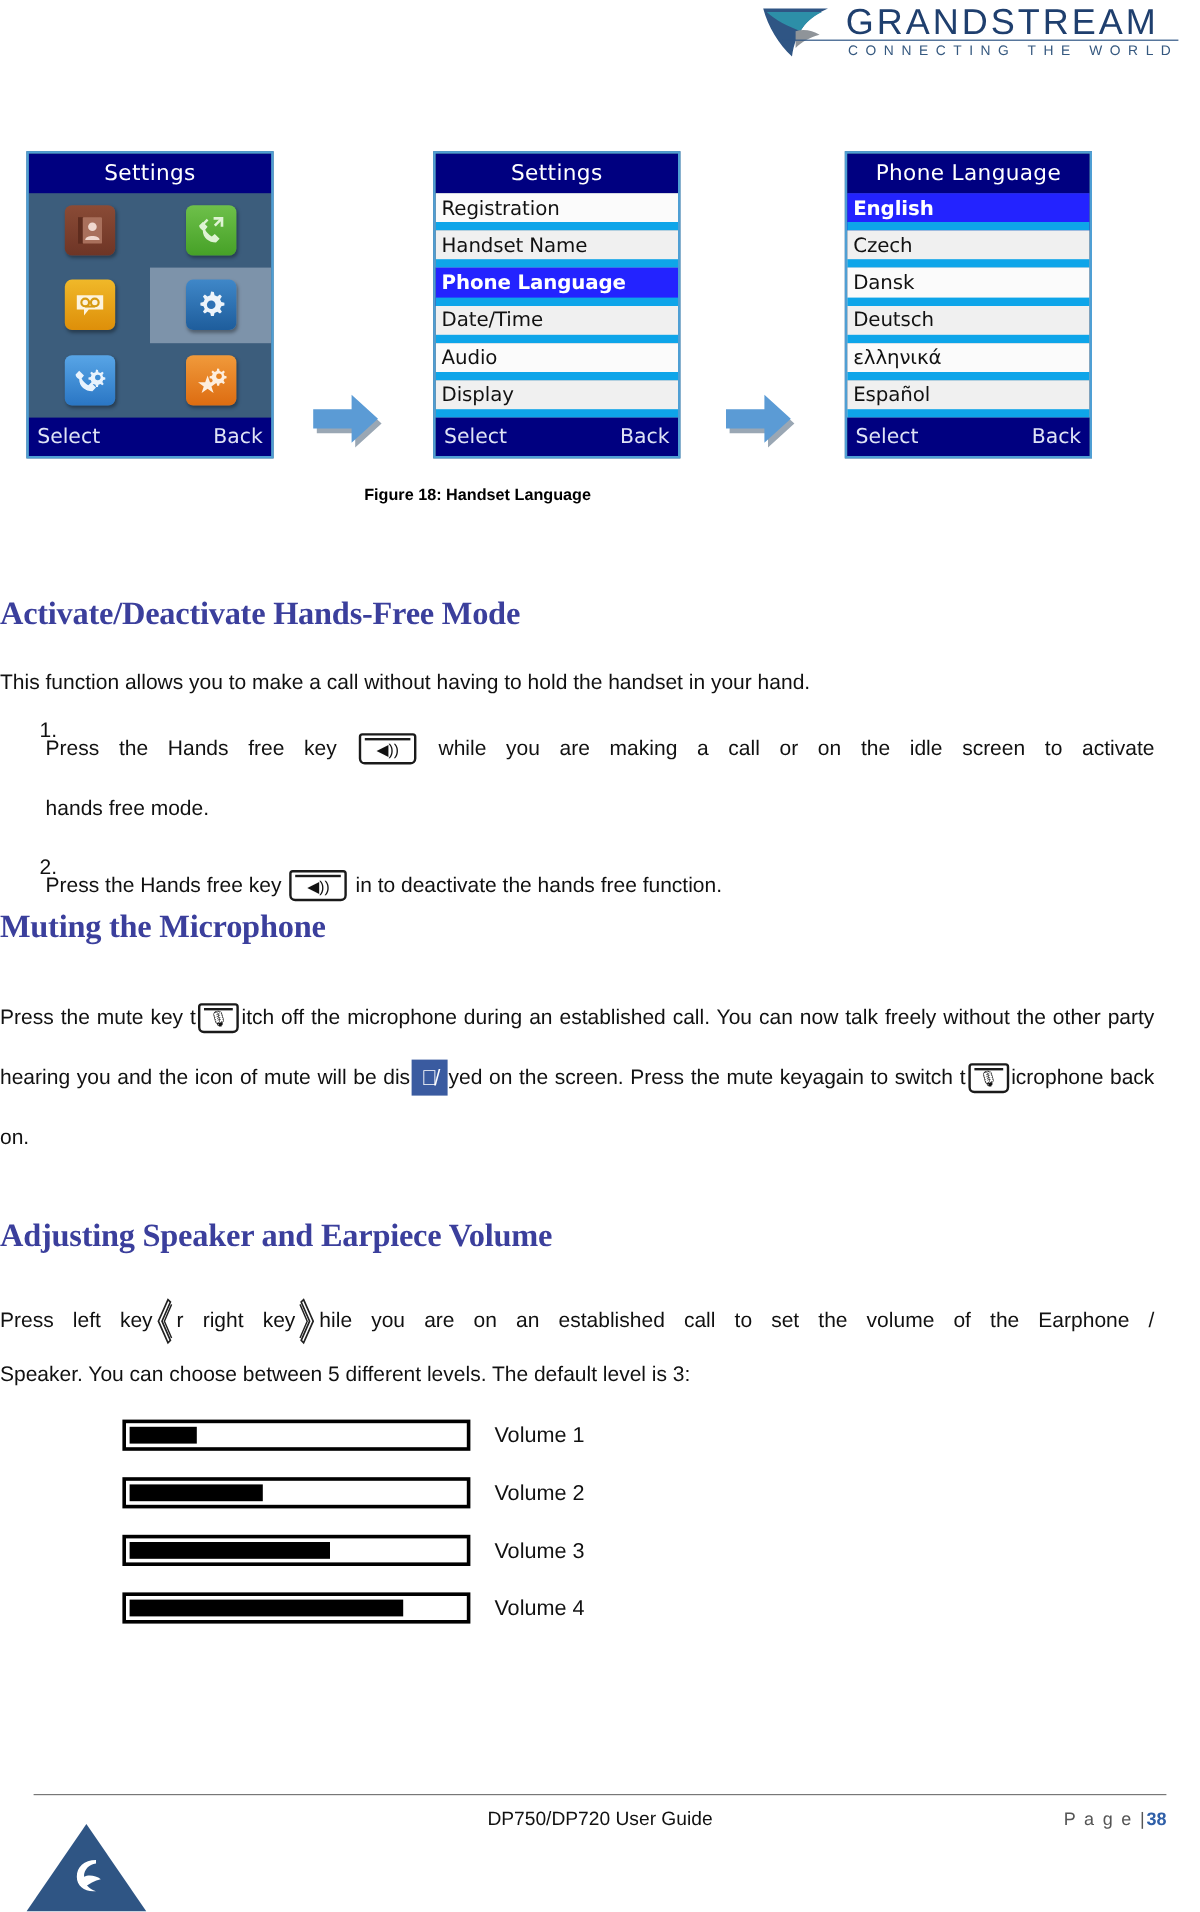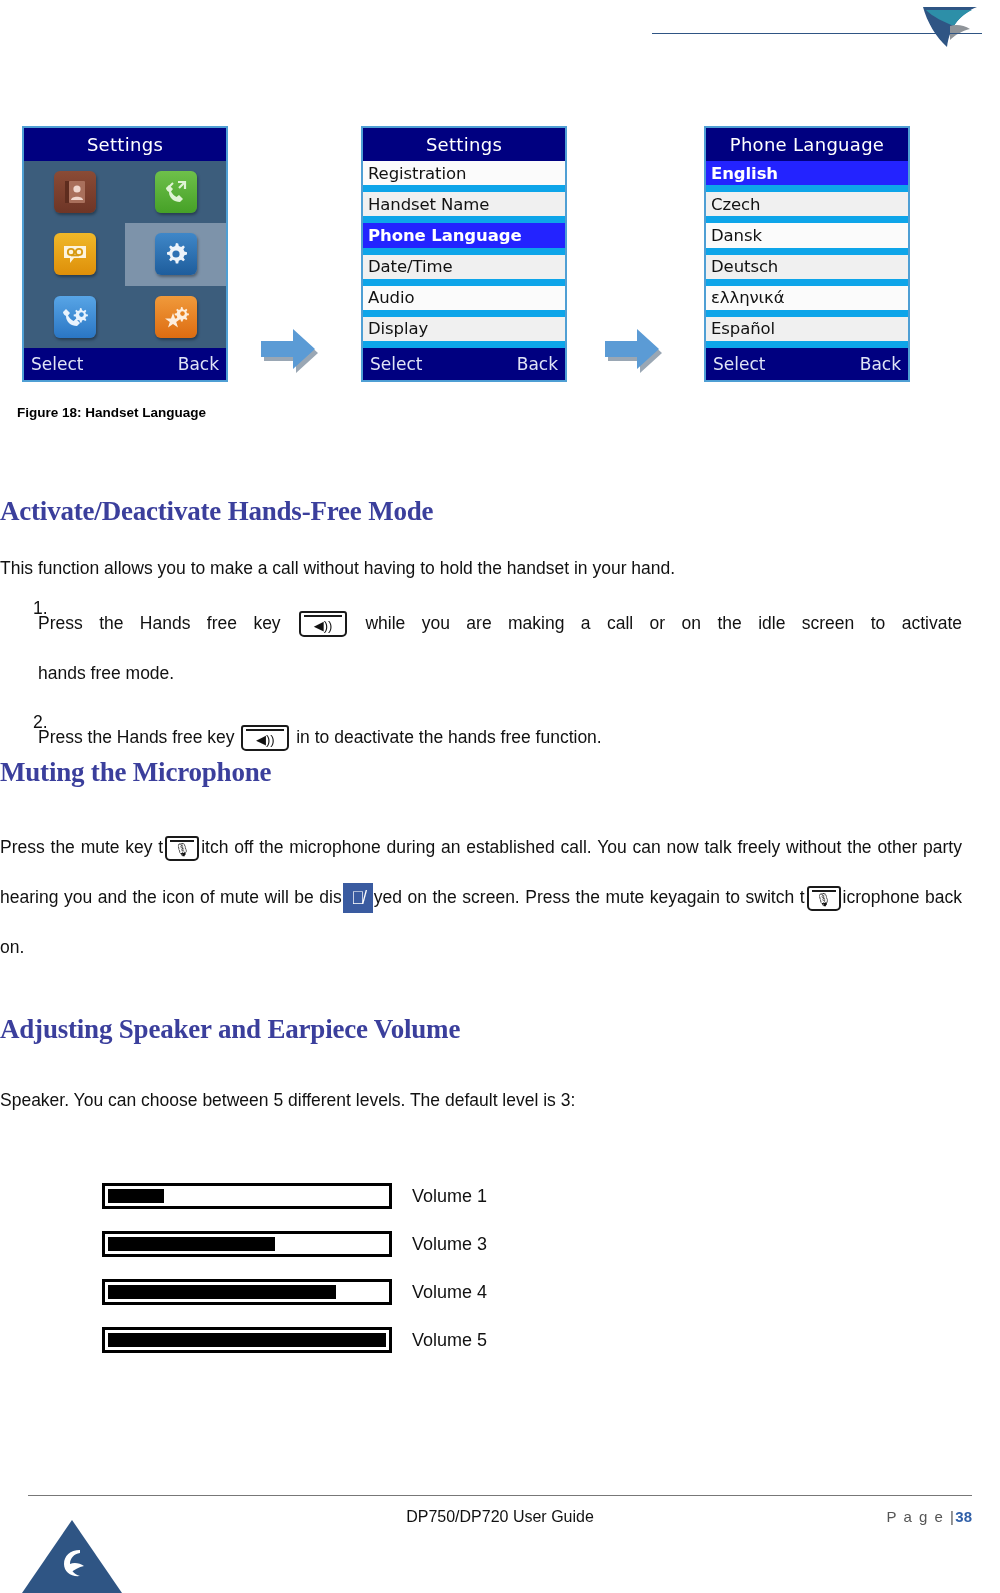--- a/index.html
+++ b/index.html
@@ -166,25 +166,25 @@
     height: 52px;
   }
   #arrow-1 { left: 256px; }
   #arrow-2 { left: 600px; }
 
   
   .fig-caption {
     position: absolute;
     top: 405px;
     left: 0; width: 796px;
+    text-align: center;
     font-size: 13.5px;
     font-weight: bold;
     font-family: "Liberation Sans", sans-serif;
     color: #000;
-    margin-left: 17px;
   }
 
   
   .h2 {
     position: absolute;
     left: 0;
     font-family: "Liberation Serif", serif;
     font-weight: bold;
     font-size: 27px;
     color: #3b3f9c;
@@ -383,20 +383,24 @@
 </head>
 <body>
 
 <div class="header">
   <div class="logo-wrap">
     <svg class="logo-mark" viewBox="0 0 62 46">
       <path d="M3 3 L57 3 C40 10 30 22 27 43 C16 33 7 18 3 3 Z" fill="#2f5584"></path>
       <path d="M6 6 L52 6 C44 10 38 15 34 22 C24 18 13 13 6 6 Z" fill="#2d8fa8"></path>
       <path d="M30 22 C36 20 44 21 50 25 C42 27 35 31 30 36 Z" fill="#8f9499"></path>
     </svg>
+    <div class="logo-text-block">
+      <div class="logo-word">GRANDSTREAM</div>
+      <div class="logo-tag">CONNECTING THE WORLD</div>
+    </div>
   </div>
   <div class="logo-rule"></div>
 </div>
 
 <div class="figure-row">
 
   <div class="screen" id="screen-1">
     <div class="screen-title">Settings</div>
     <div class="icon-grid">
 
@@ -544,47 +548,56 @@
 
 <div class="mute-para">
   <span>Press the mute key t</span><span class="keybox small"><span class="gly">🎙</span></span><span>itch off the microphone during an established call. You can now talk freely without</span>
   <span>the other party hearing you and the icon of mute will be dis</span><span class="mute-badge"><span class="gly">🎙̸</span></span><span>yed on the screen. Press the mute keyagain</span>
   <span>to switch t</span><span class="keybox small"><span class="gly">🎙</span></span><span>icrophone back on.</span>
 </div>
 
 <div class="h2" id="h-volume">Adjusting Speaker and Earpiece Volume</div>
 
 <div class="vol-para">
+  <span style="display:block;text-align:justify;text-align-last:justify;">
+    <span>Press  left  key</span><span class="navkey"><svg width="18" height="40" viewBox="0 0 18 40">
+          <path d="M12 2 L4 20 L12 38 L14 36 L7 20 L14 4 Z" fill="none" stroke="#222" stroke-width="1.4"></path>
+          <path d="M15 6 L9 20 L15 34" fill="none" stroke="#222" stroke-width="1.2"></path>
+        </svg></span><span>r  right  key</span><span class="navkey"><svg width="18" height="40" viewBox="0 0 18 40">
+          <path d="M6 2 L14 20 L6 38 L4 36 L11 20 L4 4 Z" fill="none" stroke="#222" stroke-width="1.4"></path>
+          <path d="M3 6 L9 20 L3 34" fill="none" stroke="#222" stroke-width="1.2"></path>
+        </svg></span><span>hile  you  are  on  an  established  call  to  set  the  volume  of  the  Earphone  /</span>
+  </span>
   <span class="lastline" style="display:block;">Speaker. You can choose between 5 different levels. The default level is 3:</span>
 </div>
 
 <div class="vol-list">
   <div class="vol-row">
     <div class="vol-bar-outer">
       <div class="vol-bar-fill" style="width: 20%;"></div>
     </div>
     <div class="vol-label">Volume 1</div>
   </div>
   <div class="vol-row">
     <div class="vol-bar-outer">
+      <div class="vol-bar-fill" style="width: 40%;"></div>
+    </div>
+    <div class="vol-label">Volume 2</div>
+  </div>
+  <div class="vol-row">
+    <div class="vol-bar-outer">
       <div class="vol-bar-fill" style="width: 60%;"></div>
     </div>
     <div class="vol-label">Volume 3</div>
   </div>
   <div class="vol-row">
     <div class="vol-bar-outer">
       <div class="vol-bar-fill" style="width: 82%;"></div>
     </div>
     <div class="vol-label">Volume 4</div>
-  </div>
-  <div class="vol-row">
-    <div class="vol-bar-outer">
-      <div class="vol-bar-fill" style="width: 100%;"></div>
-    </div>
-    <div class="vol-label">Volume 5</div>
   </div>
 </div>
 
 <div class="footer-rule"></div>
 <div class="footer-center">DP750/DP720 User Guide</div>
 <div class="footer-page">
   <span>P a g e |</span><span class="pg-num">38</span>
 </div>
 <svg class="footer-logo" viewBox="0 0 100 73">
   <path d="M50 0 L100 73 L0 73 Z" fill="#2f5584"></path>

